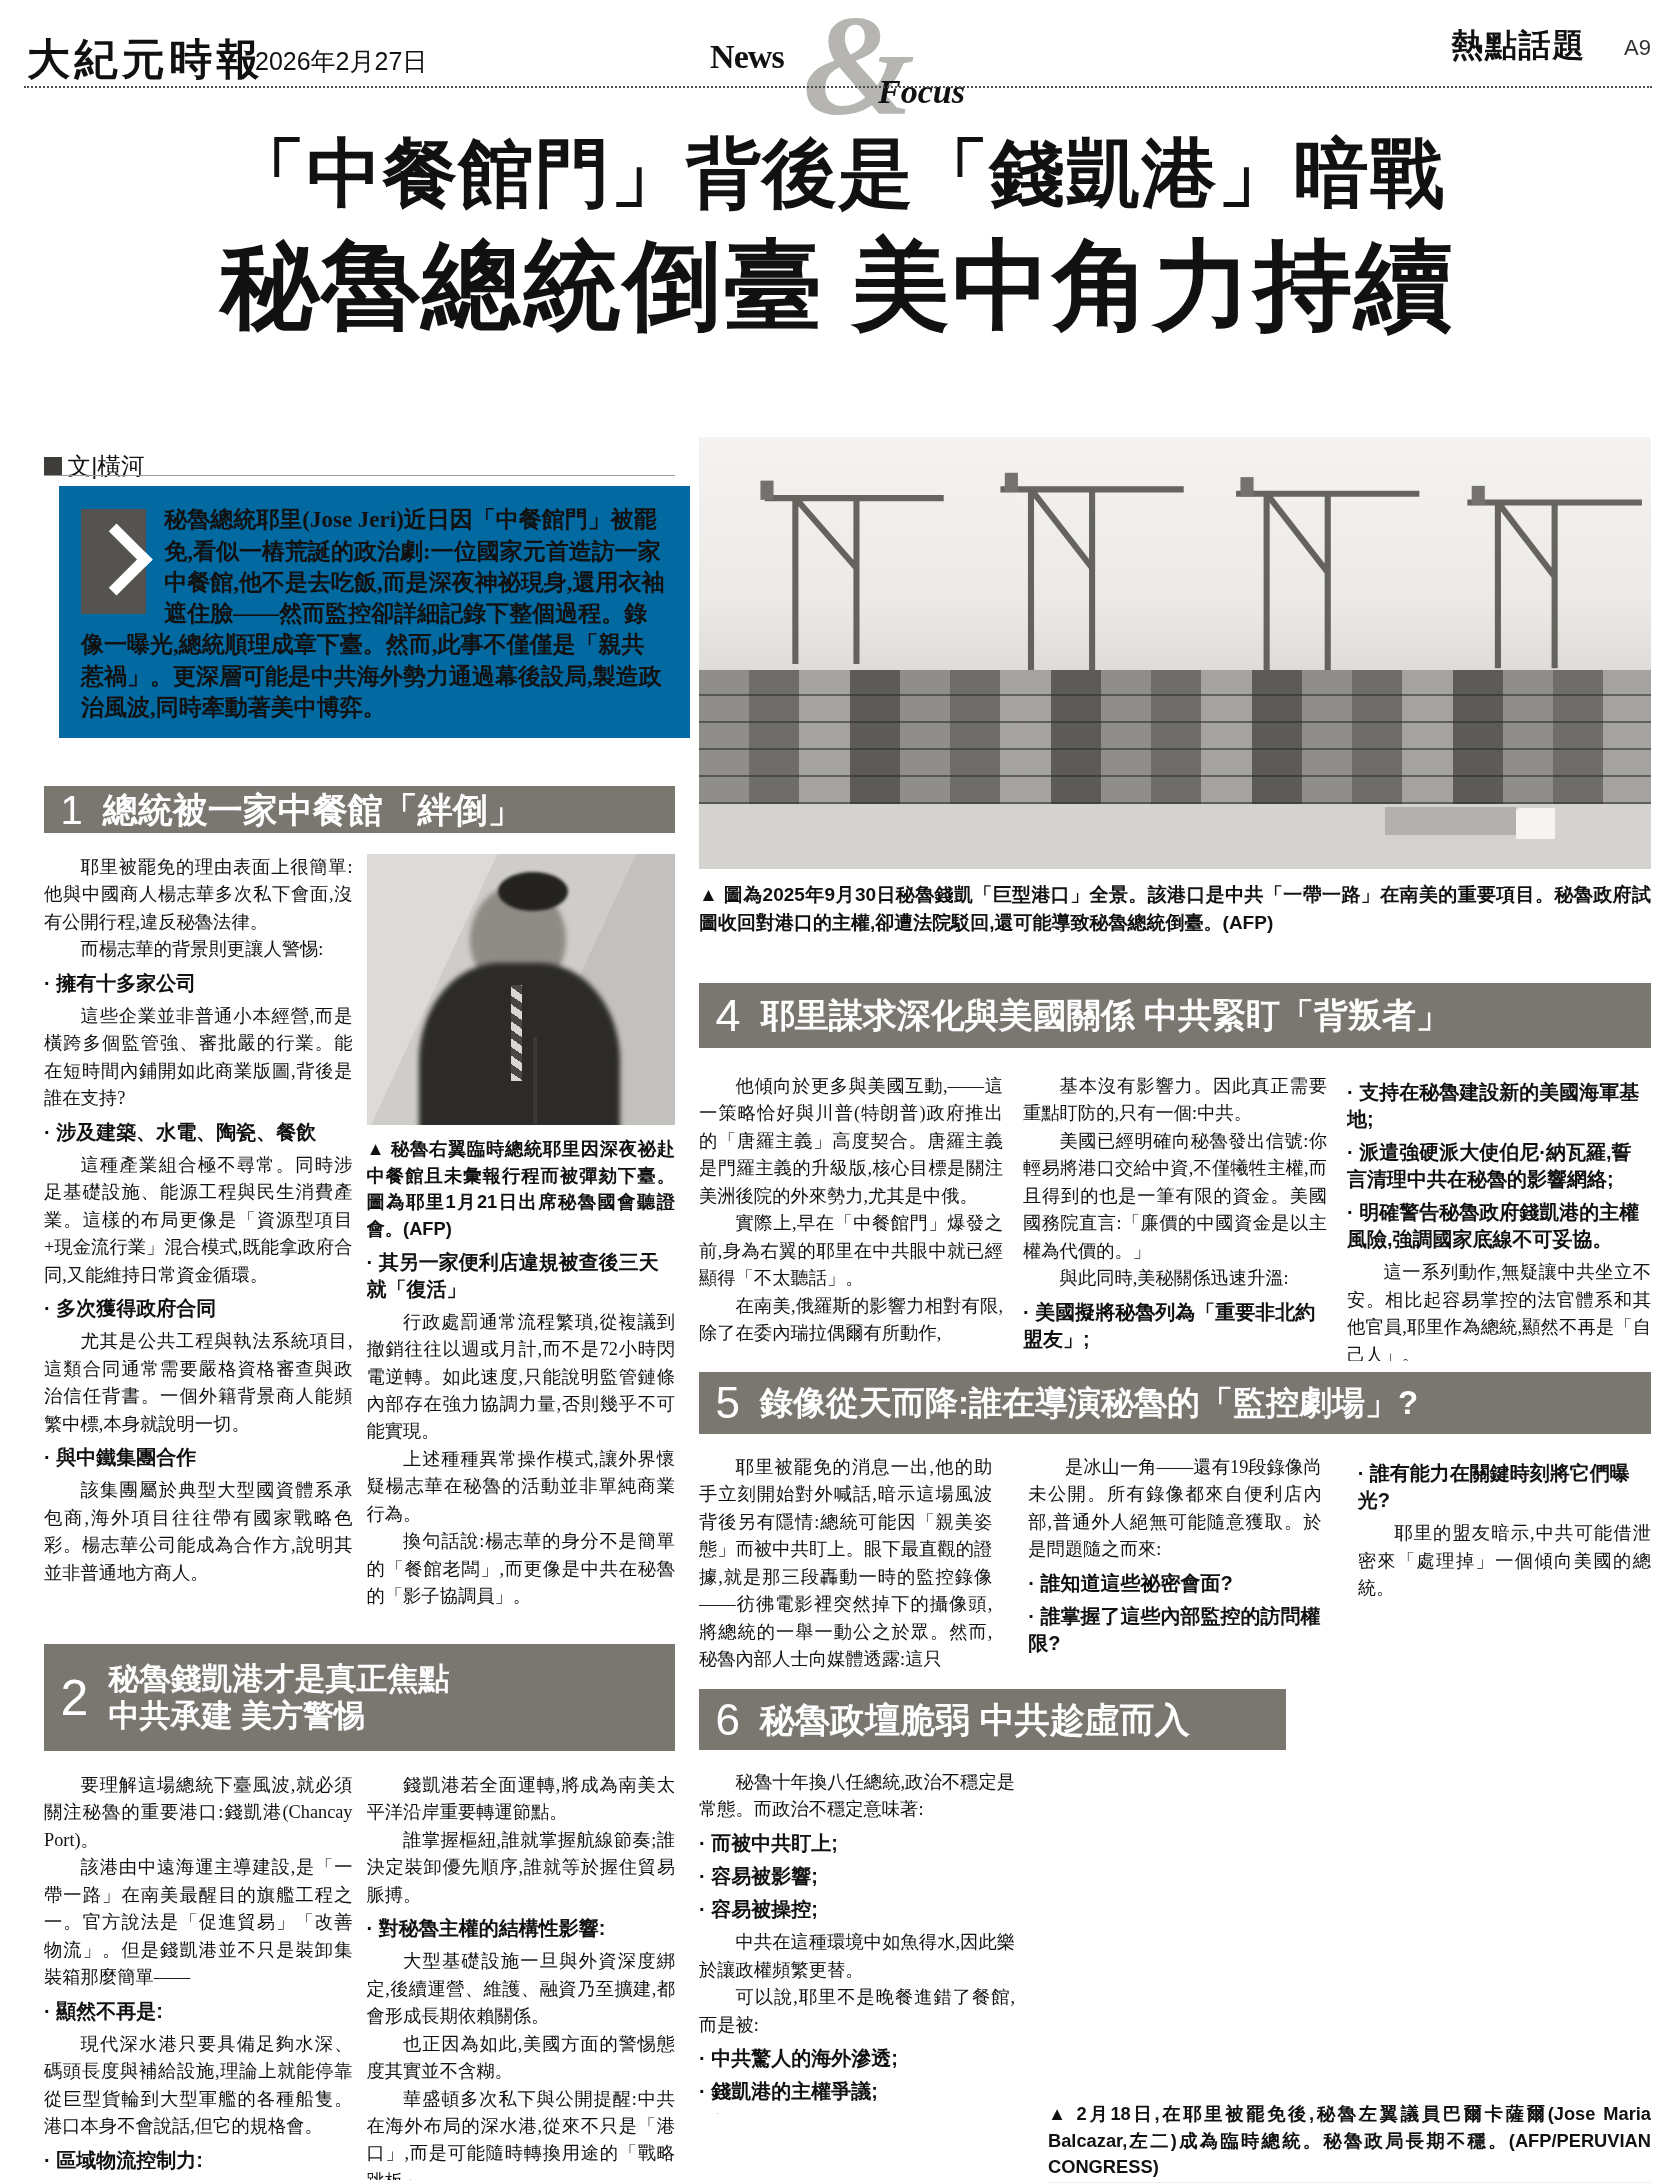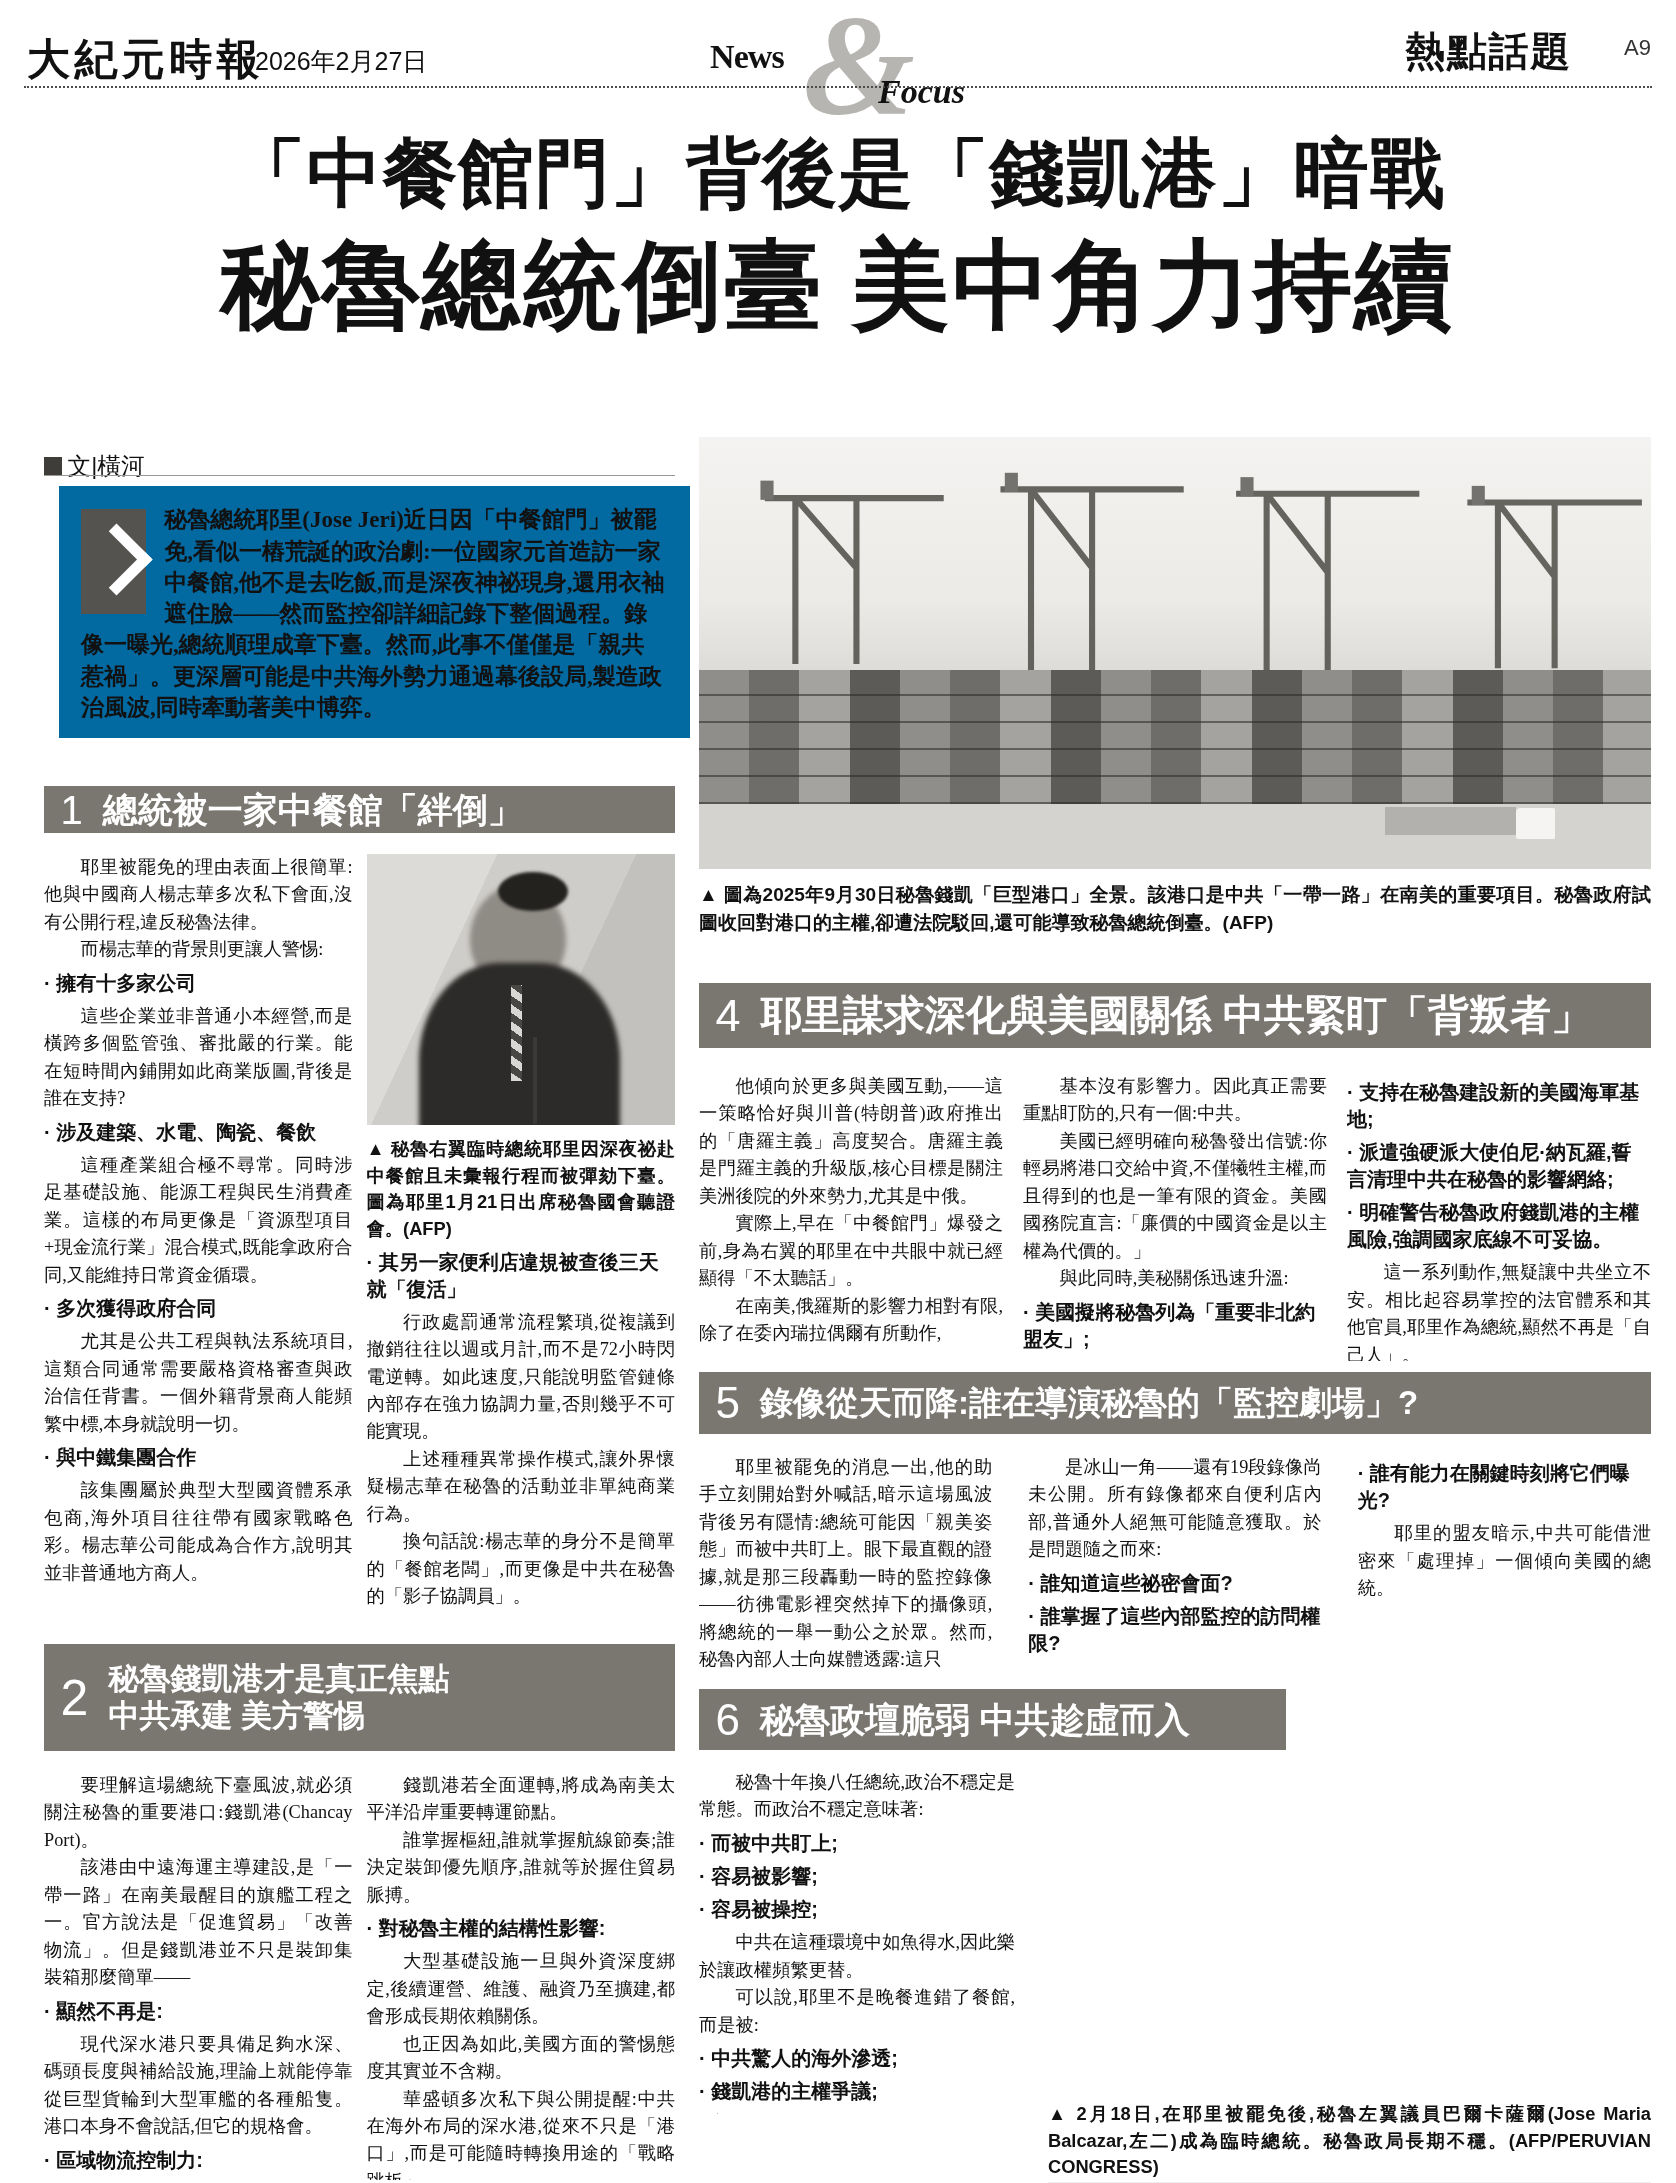--- a/index.html
+++ b/index.html
@@ -6,21 +6,21 @@
   .page{position:relative;width:1676px;height:2501px;background:#ffffff;overflow:hidden;
         font-family:"Liberation Serif","DejaVu Serif",serif;color:#111;}
   .abs{position:absolute;}
 
   
   .masthead{left:27px;top:31px;font-size:43px;font-weight:900;letter-spacing:4.4px;}
   .date{left:255px;top:45px;font-size:25px;font-family:"Liberation Sans","DejaVu Sans",sans-serif;}
   .nf-amp{left:803px;top:-6.5px;font-size:144px;font-style:italic;color:#b7b5b2;font-weight:700;line-height:1;}
   .nf-news{left:710px;top:38px;font-size:34px;font-weight:900;letter-spacing:-0.9px;}
   .nf-focus{left:878px;top:73px;font-size:34px;font-weight:900;font-style:italic;}
-  .topic{right:104px;top:24px;font-size:40px;font-weight:900;letter-spacing:1.7px;}
+  .topic{right:90px;top:24px;font-size:32px;font-weight:900;letter-spacing:1.7px;}
   .pageno{right:25px;top:35px;font-size:22px;color:#333;font-family:"Liberation Sans","DejaVu Sans",sans-serif;}
   .toprule{left:24px;right:24px;top:86px;border-top:2.6px dotted #4c4c4c;height:0;}
 
   
   .hl1{left:0;right:0;top:124px;text-align:center;font-size:75px;font-weight:900;letter-spacing:0.9px;}
   .hl2{left:0;right:0;top:221px;text-align:center;font-size:98px;font-weight:900;letter-spacing:2.6px;}
 
   
   .leftcol{left:44px;top:0;width:631px;height:2501px;}
   .byline{left:0;top:450px;font-size:23.6px;font-family:"Liberation Sans","DejaVu Sans",sans-serif;display:flex;align-items:center;gap:6.1px;}
@@ -173,21 +173,21 @@
       </svg>
       <div class="port-containers"></div>
       <div class="port-ground"></div>
       <div class="truck-box"></div>
       <div class="truck-cab"></div>
     </div>
     <div class="abs caption" style="left:0;top:881px;width:952px;font-size:19px;">▲ 圖為2025年9月30日秘魯錢凱「巨型港口」全景。該港口是中共「一帶一路」在南美的重要項目。秘魯政府試圖收回對港口的主權,卻遭法院駁回,還可能導致秘魯總統倒臺。(AFP)</div>
 
     <div class="abs bar" style="left:0;top:983px;width:952px;height:65px;">
       <span class="num" style="font-size:45px;">4</span>
-      <span class="t nowrapbar" style="font-size:41px;">耶里謀求深化與美國關係 中共緊盯「背叛者」</span>
+      <span class="t nowrapbar" style="font-size:34px;">耶里謀求深化與美國關係 中共緊盯「背叛者」</span>
     </div>
     <div class="abs cols" style="left:0;top:1073px;width:952px;height:288px;gap:20px;">
       <div class="tcol">
           <p class="para">他傾向於更多與美國互動,——這一策略恰好與川普(特朗普)政府推出的「唐羅主義」高度契合。唐羅主義是門羅主義的升級版,核心目標是關注美洲後院的外來勢力,尤其是中俄。</p>
           <p class="para">實際上,早在「中餐館門」爆發之前,身為右翼的耶里在中共眼中就已經顯得「不太聽話」。</p>
           <p class="para">在南美,俄羅斯的影響力相對有限,除了在委內瑞拉偶爾有所動作,</p>
         </div>
       <div class="tcol">
           <p class="para">基本沒有影響力。因此真正需要重點盯防的,只有一個:中共。</p>
           <p class="para">美國已經明確向秘魯發出信號:你輕易將港口交給中資,不僅犧牲主權,而且得到的也是一筆有限的資金。美國國務院直言:「廉價的中國資金是以主權為代價的。」</p>

